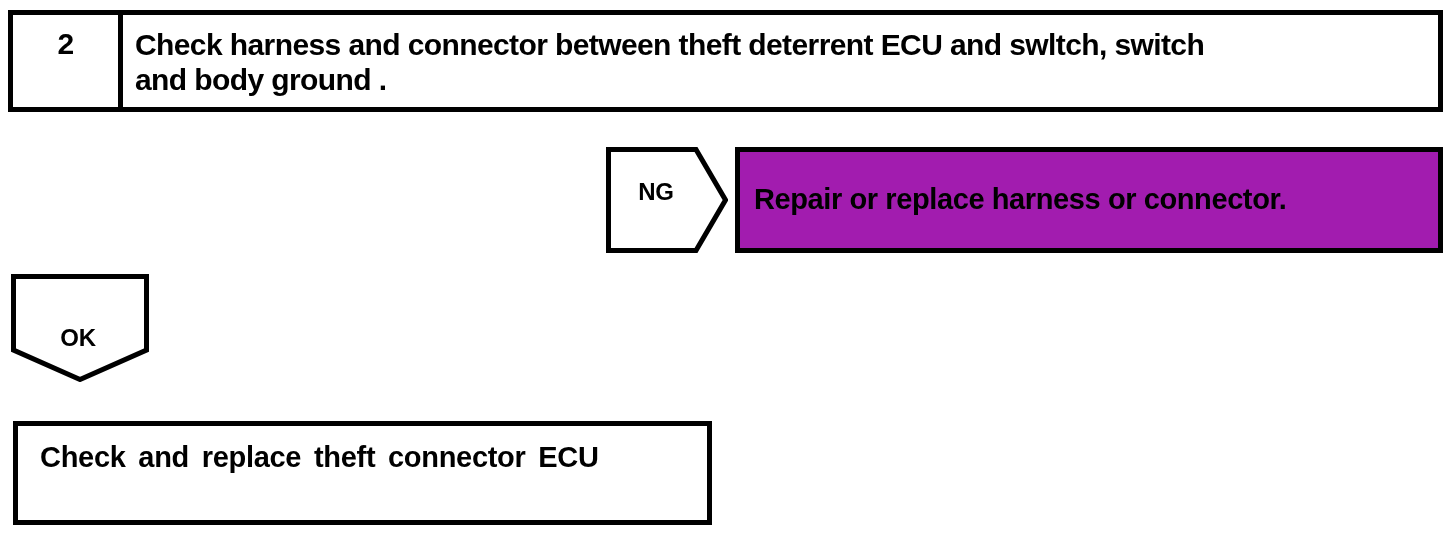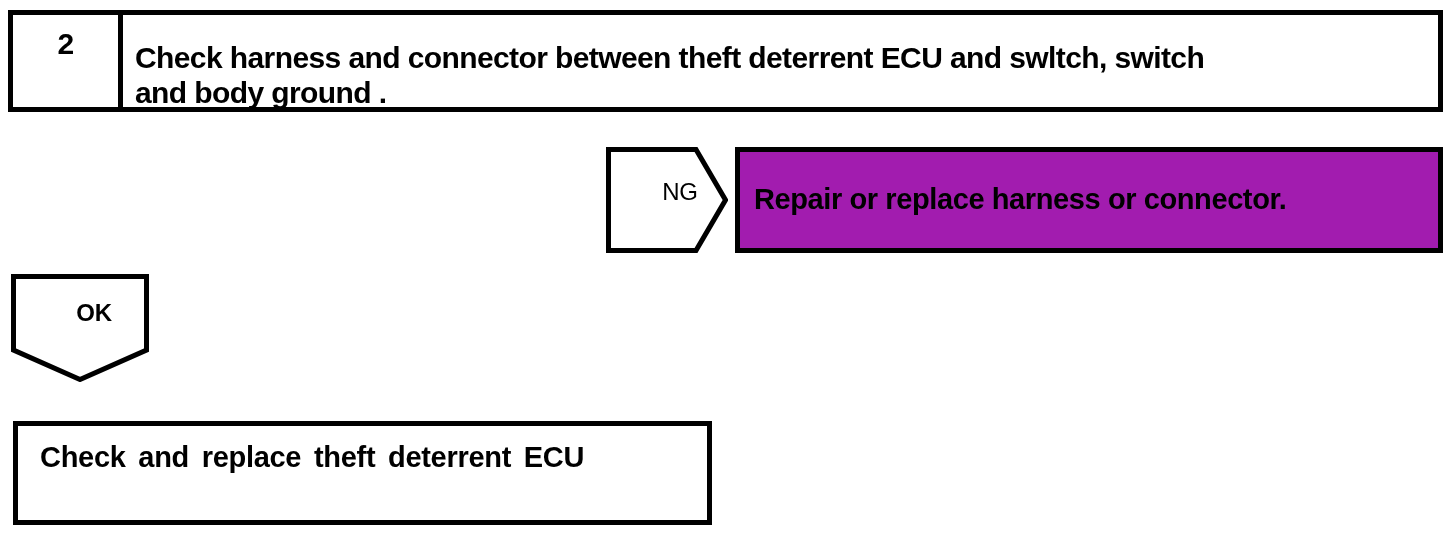--- a/index.html
+++ b/index.html
@@ -56,21 +56,20 @@
     padding: 12px 0 0 12px;
     box-sizing: border-box;
   }
   .step-text {
     font-size: 30px;
     font-weight: bold;
     color: #000000;
     line-height: 1.17;
     letter-spacing: -0.6px;
     white-space: pre-line;
-    margin-top: 13px;
   }
 
   
   .ng-arrow {
     position: absolute;
     left: 606px;
     top: 147px;
     width: 122px;
     height: 106px;
   }
@@ -78,24 +77,23 @@
   .ng-label {
     position: absolute;
     left: 606px;
     top: 147px;
     width: 100px;
     height: 90px;
     display: flex;
     align-items: center;
     justify-content: center;
     font-size: 24px;
-    font-weight: normal;
+    font-weight: bold;
     color: #000000;
     letter-spacing: -0.3px;
-    padding-left: 24px;
   }
   .ng-result-box {
     position: absolute;
     left: 735px;
     top: 147px;
     width: 708px;
     height: 106px;
     border: 5px solid #000000;
     box-sizing: border-box;
     background: #a21caf;
@@ -115,26 +113,26 @@
   .ok-arrow {
     position: absolute;
     left: 11px;
     top: 274px;
     width: 138px;
     height: 108px;
   }
   .ok-arrow svg { display: block; }
   .ok-label {
     position: absolute;
-    left: 27px;
+    left: 11px;
     top: 274px;
     width: 138px;
     height: 78px;
     display: flex;
-    align-items: center;
+    align-items: flex-end;
     justify-content: center;
     font-size: 24px;
     font-weight: bold;
     color: #000000;
     letter-spacing: -0.3px;
     padding-right: 4px;
     box-sizing: border-box;
   }
 
   
@@ -191,16 +189,16 @@
   <div class="ok-arrow">
     <svg width="138" height="108" viewBox="0 0 138 108" xmlns="http://www.w3.org/2000/svg">
       <polygon points="2.5,2.5 135.5,2.5 135.5,76 69,105.5 2.5,76" fill="#ffffff" stroke="#000000" stroke-width="5" stroke-linejoin="miter"></polygon>
     </svg>
   </div>
   <div class="ok-label">
     <span>OK</span>
   </div>
 
   <div class="final-box">
-    <span class="final-text">Check and replace theft deterrent ECU</span>
+    <span class="final-text">Check and replace theft connector ECU</span>
   </div>
 
 </div>
 
 </body></html>

